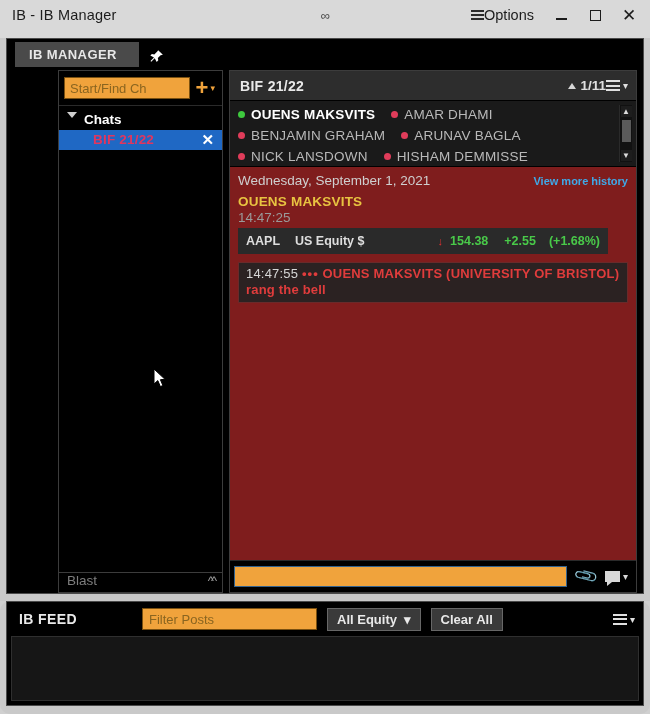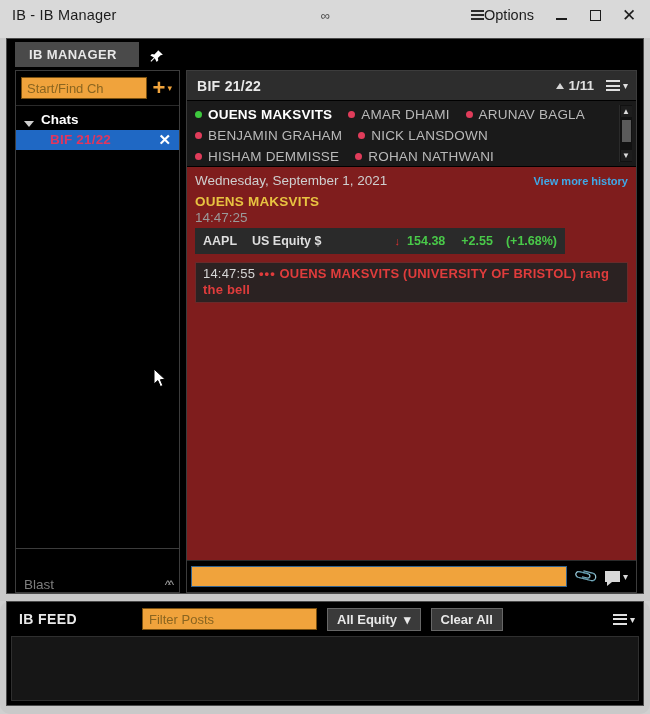--- a/index.html
+++ b/index.html
@@ -111,20 +111,21 @@
     padding-bottom: 3px;
   }
 
   
   .panes {
     flex: 1 1 auto;
     display: flex;
     min-height: 0;
     padding: 3px 6px 0 8px;
     gap: 6px;
+    margin-left: 43px;
   }
 
   
   .sidebar {
     width: 165px;
     flex: 0 0 165px;
     display: flex; flex-direction: column;
     border: 1px solid #3c3c3c;
     background: #000;
     min-height: 0;
@@ -162,21 +163,21 @@
   .caret-dot { color: #f0a33c; font-size: 9px; }
 
   .sb-tree {
     flex: 1 1 auto;
     min-height: 0;
     overflow: hidden;
     border-top: 1px solid #2a2a2a;
     padding-top: 4px;
   }
   .tree-group {
-    display: flex; align-items: flex-end;
+    display: flex; align-items: flex-start;
     gap: 7px;
     padding: 2px 6px 3px 8px;
     cursor: pointer;
   }
   .tri {
     width: 0; height: 0;
     border-left: 5px solid transparent;
     border-right: 5px solid transparent;
     border-top: 6px solid #cfcfcf;
   }
@@ -196,22 +197,22 @@
   }
   .chat-close {
     margin-left: auto;
     color: #ffffff; font-size: 15px; font-weight: bold;
     line-height: 1; cursor: pointer;
   }
 
   .sb-blast {
     flex: 0 0 auto;
     border-top: 1px solid #3c3c3c;
-    height: 44px;
-    display: flex; align-items: flex-end;
+    height: 20px;
+    display: flex; align-items: flex-start;
     padding: 0 8px;
   }
   .blast-label { color: #7e7e7e; font-size: 13.5px; }
   .blast-chev {
     margin-left: auto; color: #9a9a9a; font-size: 13px; cursor: pointer;
     letter-spacing: -3px;
   }
 
   
   .chatpane {
@@ -227,21 +228,21 @@
     background: #2d2d2d;
     display: flex; align-items: center;
     padding: 0 8px 0 10px;
     border-bottom: 1px solid #000;
   }
   .chat-title {
     color: #e9e9e9; font-size: 14px; font-weight: bold; letter-spacing: .3px;
   }
   .chat-hdr-right {
     margin-left: auto;
-    display: flex; align-items: center; gap: 12px; justify-content: center;
+    display: flex; align-items: center; gap: 0; justify-content: center;
   }
   .count-wrap { display: flex; align-items: center; gap: 4px; cursor: pointer; }
   .count-caret {
     width: 0; height: 0;
     border-left: 4px solid transparent;
     border-right: 4px solid transparent;
     border-bottom: 6px solid #d6d6d6;
   }
   .count-text { color: #e0e0e0; font-size: 13.5px; font-weight: bold; }
   .ham2 { display: inline-flex; flex-direction: column; gap: 2.5px; cursor:pointer; }
@@ -540,25 +541,25 @@
               <div class="p-item">
                 <span class="p-dot" style="background:#3ec93e"></span>
                 <span class="p-name self">OUENS MAKSVITS</span>
               </div>
               <div class="p-item">
                 <span class="p-dot" style="background:#e03c5a"></span>
                 <span class="p-name other">AMAR DHAMI</span>
               </div>
               <div class="p-item">
                 <span class="p-dot" style="background:#e03c5a"></span>
-                <span class="p-name other">ARUNAV BAGLA</span>
+                <span class="p-name other">BENJAMIN GRAHAM</span>
               </div>
               <div class="p-item">
                 <span class="p-dot" style="background:#e03c5a"></span>
-                <span class="p-name other">BENJAMIN GRAHAM</span>
+                <span class="p-name other">ARUNAV BAGLA</span>
               </div>
               <div class="p-item">
                 <span class="p-dot" style="background:#e03c5a"></span>
                 <span class="p-name other">NICK LANSDOWN</span>
               </div>
               <div class="p-item">
                 <span class="p-dot" style="background:#e03c5a"></span>
                 <span class="p-name other">HISHAM DEMMISSE</span>
               </div>
               <div class="p-item">

